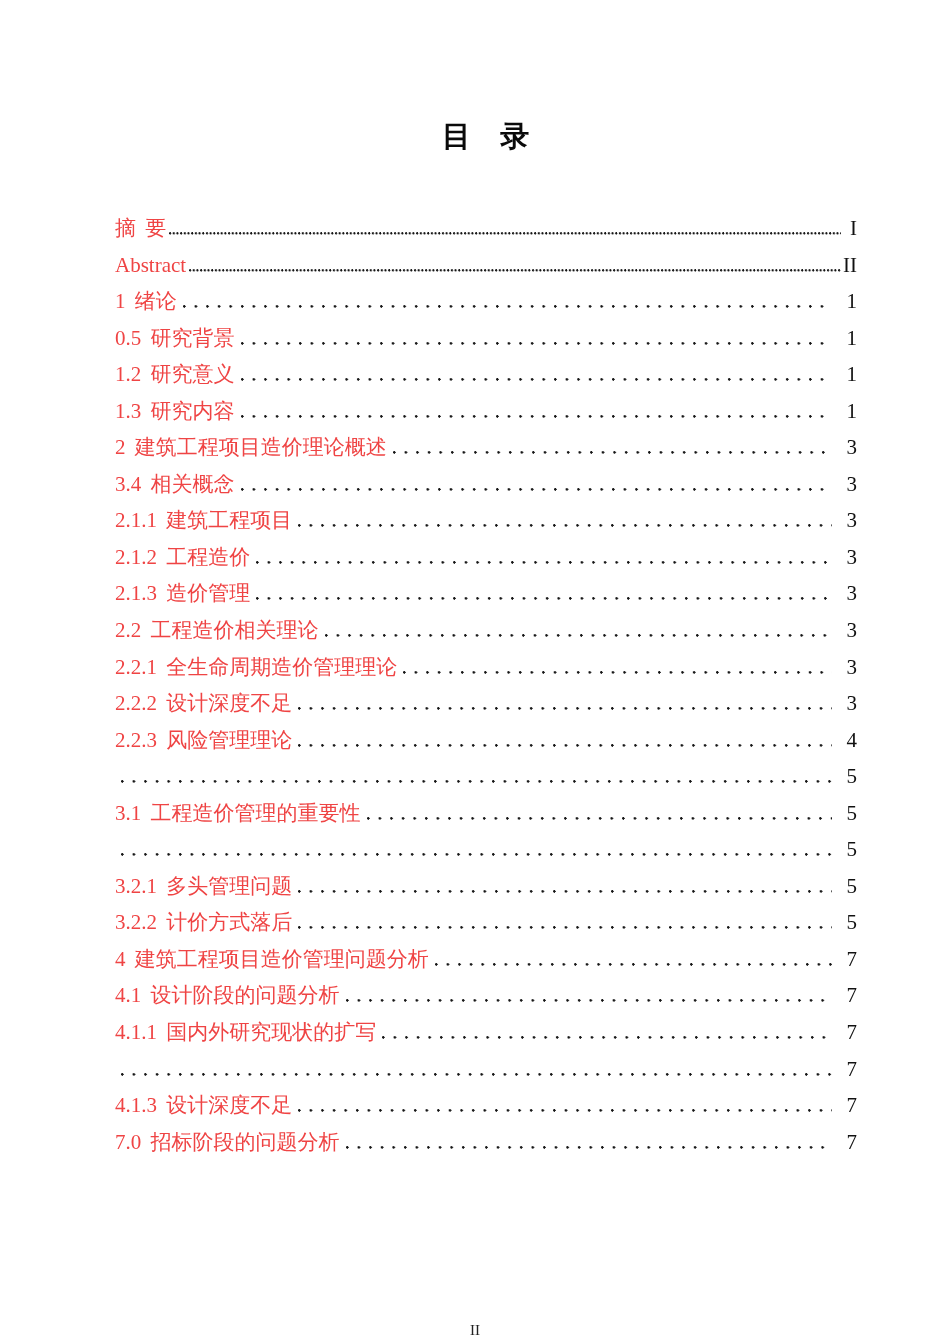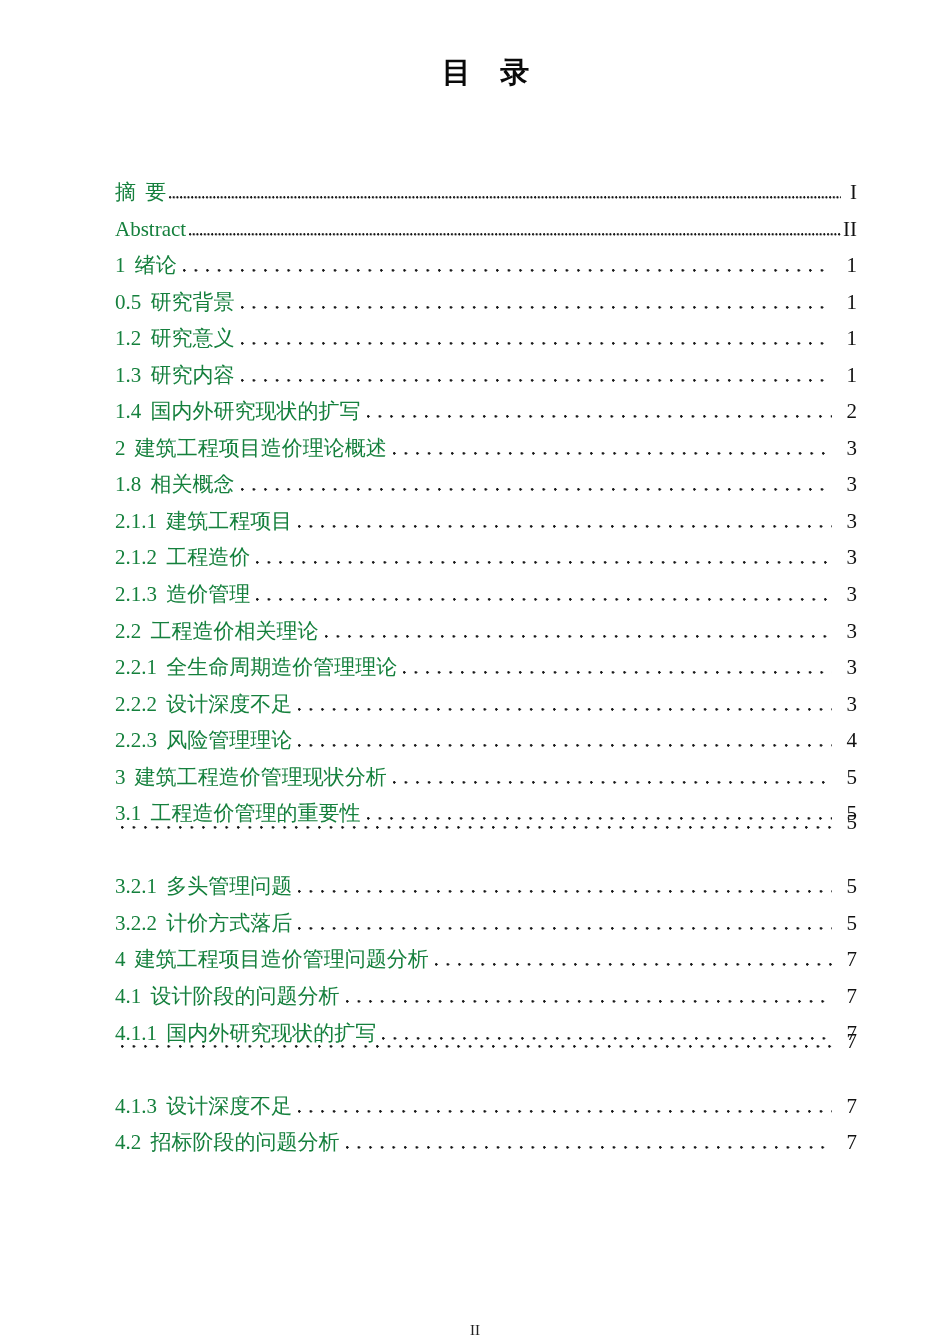--- a/index.html
+++ b/index.html
@@ -7,21 +7,21 @@
   body {
     width: 950px; height: 1344px;
     font-family: "Liberation Serif", "DejaVu Serif", serif;
     color: #111111;
     overflow: hidden;
   }
   .page {
     position: relative;
     width: 950px; height: 1344px;
     background: #ffffff;
-    padding: 56px 93px 0 115px;
+    padding: 120px 93px 0 115px;
   }
   .doc-title {
     text-align: center;
     font-size: 29px;
     font-weight: bold;
     line-height: 32px;
     word-spacing: 20px;
     letter-spacing: 1px;
     color: #0a0a0a;
   }
@@ -32,22 +32,21 @@
     display: flex;
     align-items: baseline;
     height: 36.55px;
     line-height: 36.55px;
     font-size: 21px;
     white-space: pre;
   }
   .toc-label {
     flex: 0 0 auto;
     word-spacing: 4px;
-    color: #15803d;
-    margin-top: 28px;
+    color: #ef4444;
   }
   .leader {
     flex: 1 1 auto;
     height: 3px;
     background-repeat: repeat-x;
     background-position: left bottom;
   }
   .toc-row.dense .leader {
     background-image: radial-gradient(circle at 1.1px 1.4px, #161616 0.95px, rgba(0,0,0,0) 1.35px);
     background-size: 3.7px 3px;
@@ -110,34 +109,29 @@
     <span class="leader"></span>
     <span class="toc-page">1</span>
   </div>
 
   <div class="toc-row sparse">
     <span class="toc-label">1.3 研究内容</span>
     <span class="leader"></span>
     <span class="toc-page">1</span>
   </div>
 
-  <div class="toc-row sparse">
-    <span class="toc-label">1.4 国内外研究现状的扩写</span>
-    <span class="leader"></span>
-    <span class="toc-page">2</span>
-  </div>
 
   <div class="toc-row sparse">
     <span class="toc-label">2 建筑工程项目造价理论概述</span>
     <span class="leader"></span>
     <span class="toc-page">3</span>
   </div>
 
   <div class="toc-row sparse">
-    <span class="toc-label">1.8 相关概念</span>
+    <span class="toc-label">3.4 相关概念</span>
     <span class="leader"></span>
     <span class="toc-page">3</span>
   </div>
 
   <div class="toc-row sparse">
     <span class="toc-label">2.1.1 建筑工程项目</span>
     <span class="leader"></span>
     <span class="toc-page">3</span>
   </div>
 
@@ -171,21 +165,20 @@
     <span class="toc-page">3</span>
   </div>
 
   <div class="toc-row sparse">
     <span class="toc-label">2.2.3 风险管理理论</span>
     <span class="leader"></span>
     <span class="toc-page">4</span>
   </div>
 
   <div class="toc-row sparse">
-    <span class="toc-label">3 建筑工程造价管理现状分析</span>
     <span class="leader"></span>
     <span class="toc-page">5</span>
   </div>
 
   <div class="toc-row sparse">
     <span class="toc-label">3.1 工程造价管理的重要性</span>
     <span class="leader"></span>
     <span class="toc-page">5</span>
   </div>
 
@@ -229,21 +222,21 @@
     <span class="toc-page">7</span>
   </div>
 
   <div class="toc-row sparse">
     <span class="toc-label">4.1.3 设计深度不足</span>
     <span class="leader"></span>
     <span class="toc-page">7</span>
   </div>
 
   <div class="toc-row sparse">
-    <span class="toc-label">4.2 招标阶段的问题分析</span>
+    <span class="toc-label">7.0 招标阶段的问题分析</span>
     <span class="leader"></span>
     <span class="toc-page">7</span>
   </div>
 </div>
 
   <div class="page-footer">II</div>
 
 </div>
 
 </body></html>

